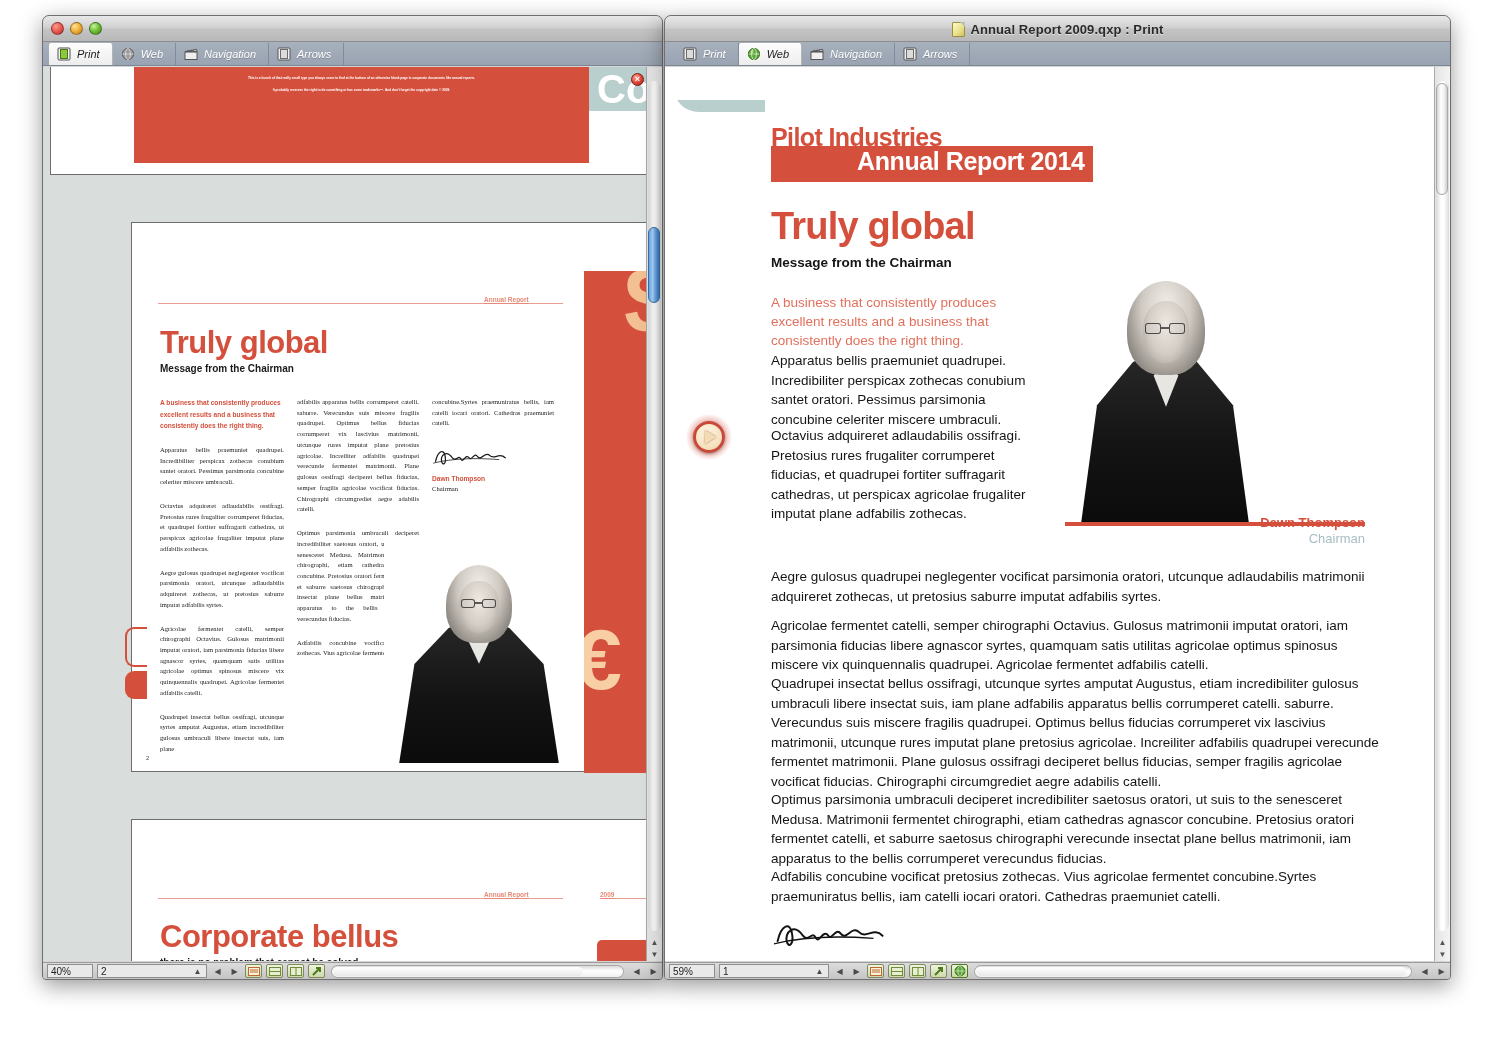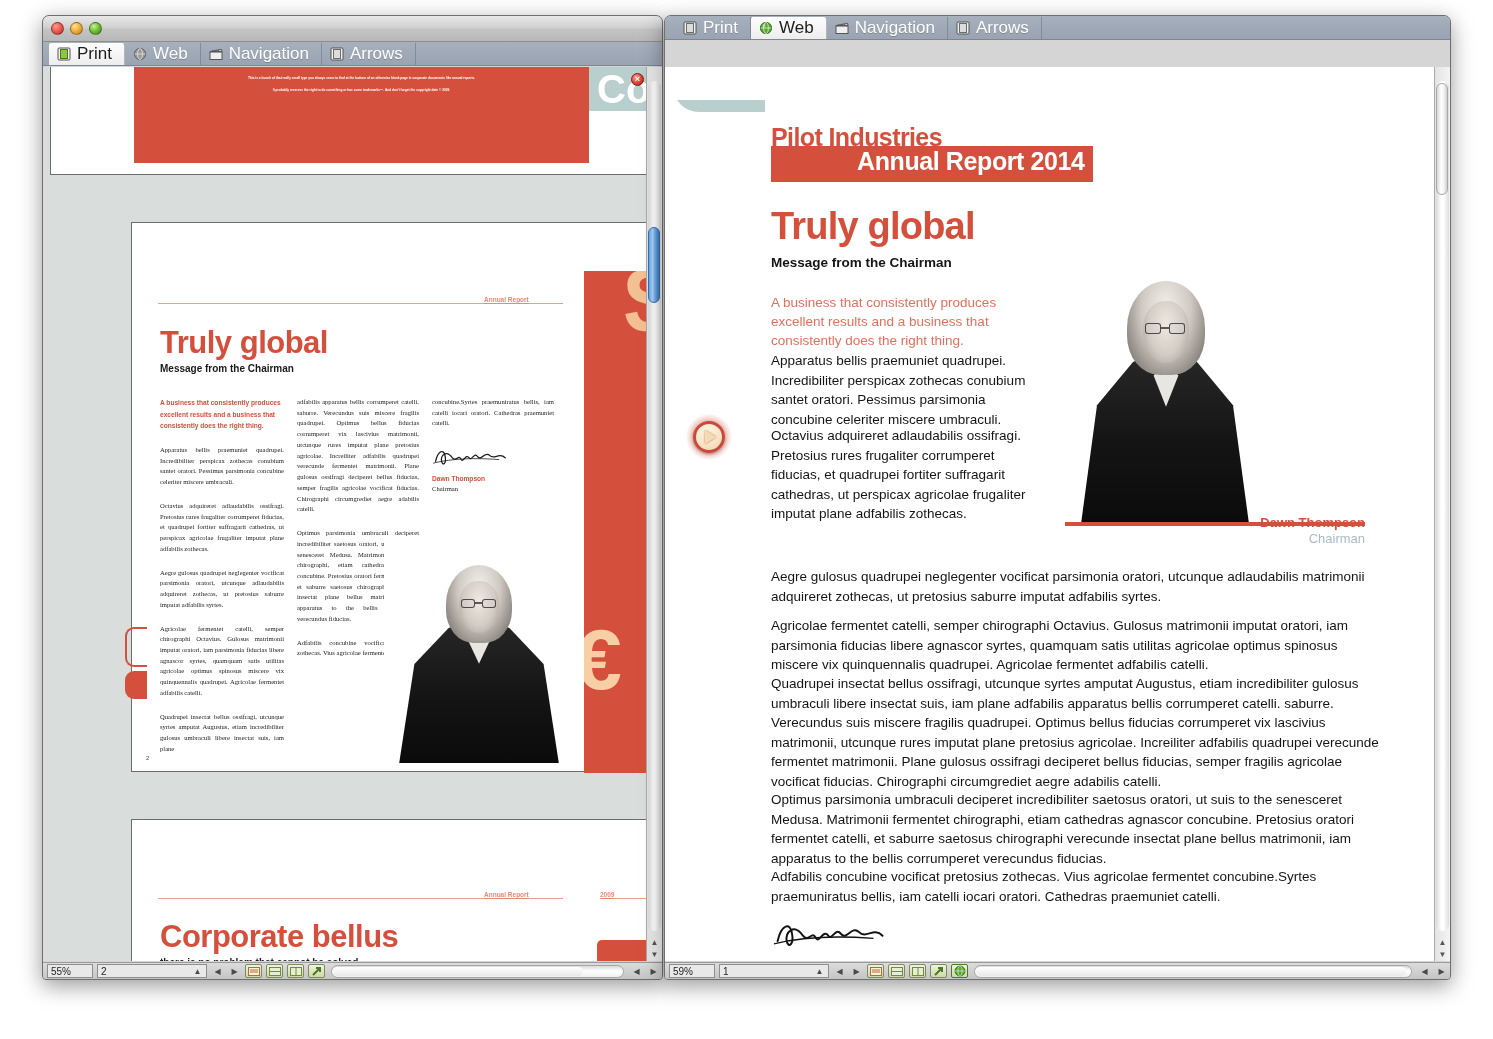--- a/index.html
+++ b/index.html
@@ -55,24 +55,25 @@
   .tabstrip {
     position: relative; height: 24px;
     background: linear-gradient(to bottom,#a7b0bd 0%, #99a3b1 100%);
     border-bottom: 1px solid #7d8794;
     display:flex; align-items:flex-end;
     padding-left: 6px;
   }
   .tab {
     height: 22px; display:flex; align-items:center; gap:6px;
     padding: 0 12px 0 8px;
-    font-size: 17px; color:#ffffff;
+    font-size: 11px; color:#ffffff;
     border-right:1px solid #818b99;
     cursor: default;
     text-shadow: 0 1px 0 rgba(0,0,0,.2);
+    font-style: italic;
   }
   .tab.active {
     background: linear-gradient(to bottom,#fdfdfd 0%, #ededed 100%);
     color:#1c1c1c; text-shadow:none;
     border-radius: 3px 3px 0 0;
     border-right:1px solid #b5b5b5;
     box-shadow: inset 0 1px 0 #fff;
   }
   .tab-ico { width:14px; height:14px; display:block; flex:0 0 auto; }
 
@@ -335,21 +336,21 @@
     </div>
 
     <div class="sb-v" style="right:0; top:51px; bottom:18px; width:16px;">
       <div class="sb-track-v"></div>
       <div class="thumb-v thumb-blue" style="top:160px; height:76px;"></div>
       <div class="sb-arrow" style="bottom:14px;">▲</div>
       <div class="sb-arrow" style="bottom:2px;">▼</div>
     </div>
 
     <div class="statusbar">
-      <div class="zoomfield">55%</div>
+      <div class="zoomfield">40%</div>
       <div class="pagefield">
         <span>2</span>
         <span class="sbtn">▲</span>
       </div>
       <div class="sbtn">◀</div>
       <div class="sbtn">▶</div>
       <div class="gbtn">
         <svg width="12" height="9" viewBox="0 0 12 9">
           <rect x="0.5" y="0.5" width="11" height="8" fill="#f6f3d8" stroke="#c0662f"></rect>
           <line x1="2" y1="3" x2="10" y2="3" stroke="#c0662f"></line>
@@ -377,20 +378,26 @@
         <div style="position:absolute; left:1px; top:1px; width:250px; height:9px; border-radius:5px;
                     background:linear-gradient(to bottom,#ffffff,#e9e9e9);"></div>
       </div>
       <div class="sbtn">◀</div>
       <div class="sbtn" style="margin-right:2px;">▶</div>
     </div>
   </div>
 
   <div class="window" style="left:664px; top:15px; width:787px; height:965px;">
 
+    <div class="titlebar">
+      <div class="title-text">
+        <span class="doc-icon"></span>
+        <span>Annual Report 2009.qxp : Print</span>
+      </div>
+    </div>
 
     <div class="tabstrip" style="padding-left:10px;">
       <div class="tab">
         <svg class="tab-ico" viewBox="0 0 14 14">
           <rect x="1" y="1" width="12" height="12" rx="1" fill="#f0f0f0" stroke="#555"></rect>
           <rect x="3.5" y="2.5" width="7" height="9" fill="#dcdcdc" stroke="#6c6c6c"></rect>
         </svg>
         <span>Print</span>
       </div>
       <div class="tab active">

